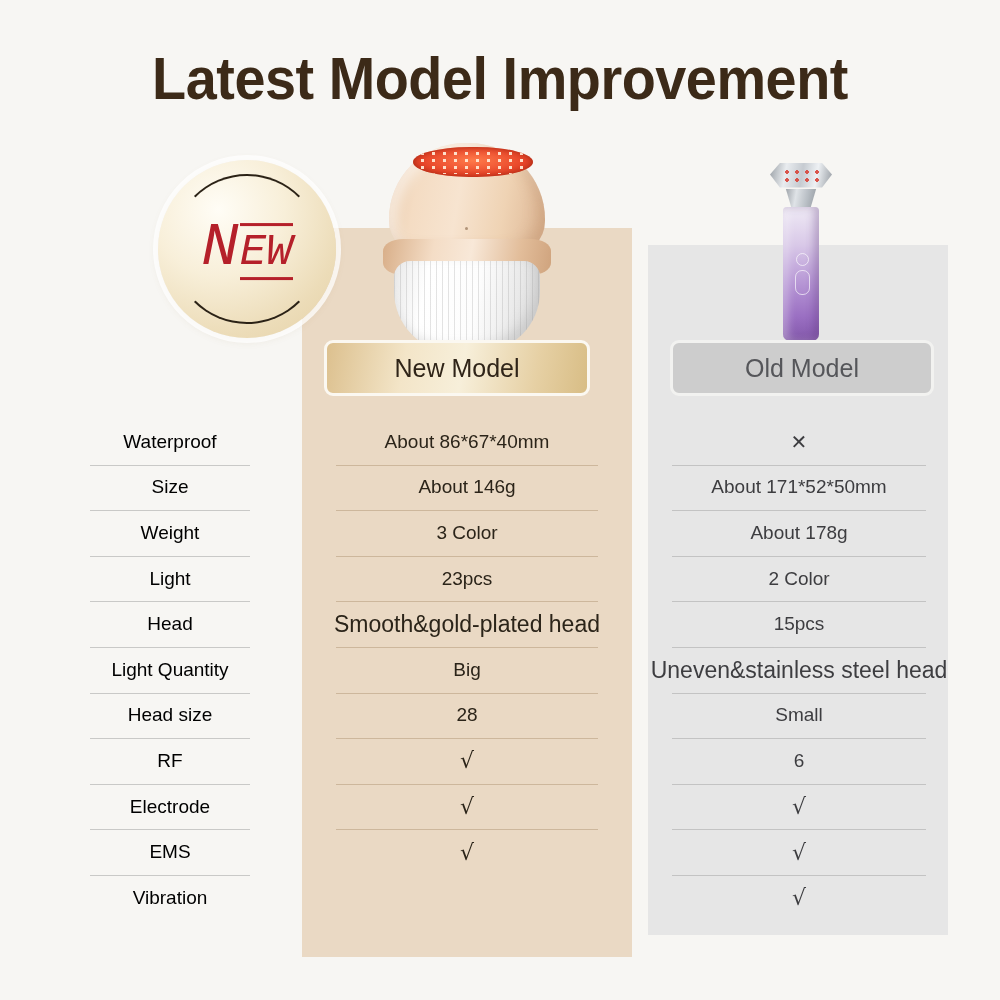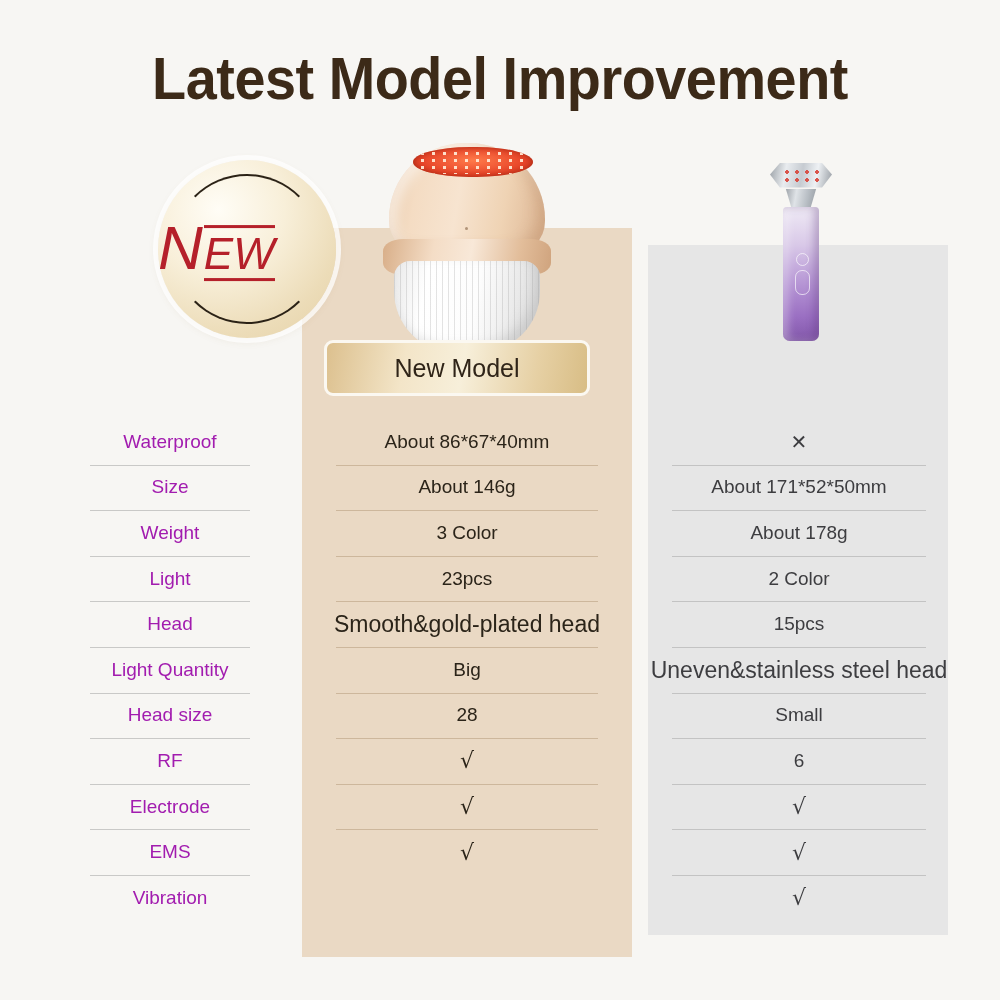--- a/index.html
+++ b/index.html
@@ -47,22 +47,23 @@
   .new-badge .ring{
     position:absolute;left:14px;top:14px;right:14px;bottom:14px;
     border-radius:50%;
     border:2px solid #2b2216;
     border-left-color:transparent;
     border-right-color:transparent;
   }
   .new-badge .word{
     position:absolute;left:0;right:0;top:50%;
     transform:translateY(-52%);
+    text-align:center;
     color:#b5202a;
-    font-family:Liberation Sans, sans-serif;
+    font-family:Liberation Mono, monospace;
     font-style:italic;
     font-weight:normal;
     font-size:0;
     white-space:nowrap;
   }
   .new-badge .word .n{font-size:62px;vertical-align:baseline;}
   .new-badge .word .ew{
     font-size:44px;vertical-align:baseline;
     border-top:3px solid #b5202a;
     border-bottom:3px solid #b5202a;
@@ -171,21 +172,21 @@
   .col-oldv{left:672px;top:420px;width:254px;}
 
   .cell{
     height:44.6px;
     display:flex;align-items:center;justify-content:center;
     text-align:center;
     font-size:19px;
     line-height:1.1;
     white-space:nowrap;
   }
-  .col-label .cell{color:#a21caf;}
+  .col-label .cell{color:#000000;}
   .col-newv .cell{color:#2b2419;}
   .col-oldv .cell{color:#3d3d40;}
 
   .cell + .cell{border-top:1px solid rgba(0,0,0,0.18);}
   .col-label .cell + .cell{border-top-color:#c9c9c7;}
   .col-newv .cell + .cell{border-top-color:#cdb79c;}
   .col-oldv .cell + .cell{border-top-color:#c3c3c3;}
 
   .cell.small{font-size:23px;}
   .mark-ok{color:#35b832;font-size:22px;font-family:"DejaVu Sans", sans-serif;}
@@ -226,20 +227,21 @@
         <div class="leds"></div>
       </div>
     <div class="do-neck"></div>
     <div class="do-body">
       <div class="btn-round"></div>
       <div class="btn-oval"></div>
     </div>
   </div>
 
   <div class="model-badge badge-new">New Model</div>
+  <div class="model-badge badge-old">Old Model</div>
 
   <div class="col col-label">
     <div class="cell">Waterproof</div>
     <div class="cell">Size</div>
     <div class="cell">Weight</div>
     <div class="cell">Light</div>
     <div class="cell">Head</div>
     <div class="cell">Light Quantity</div>
     <div class="cell">Head size</div>
     <div class="cell">RF</div>

